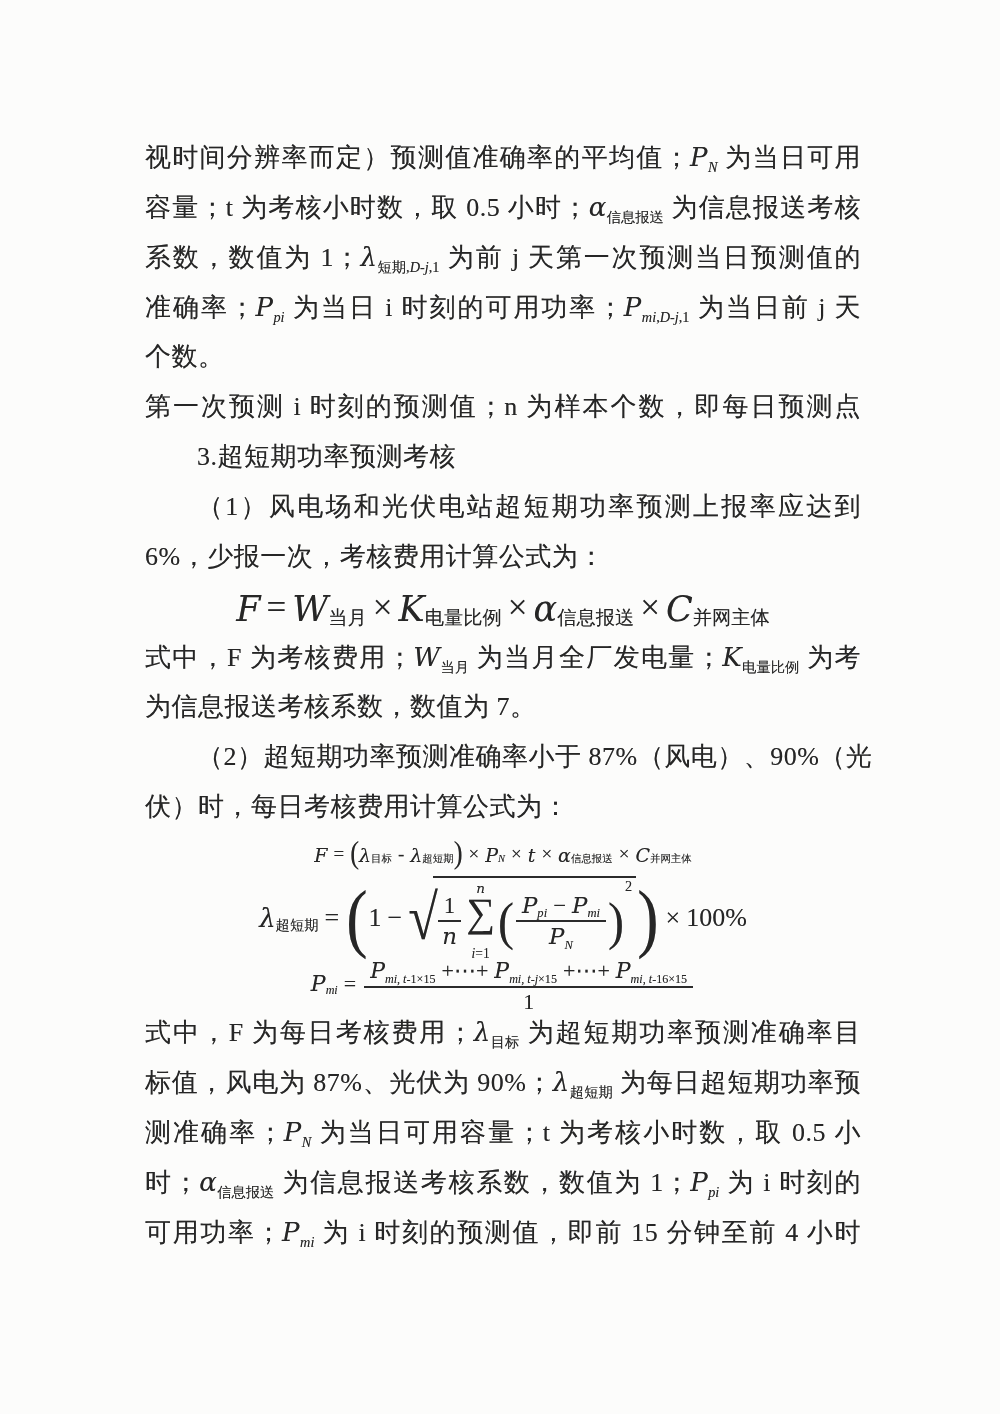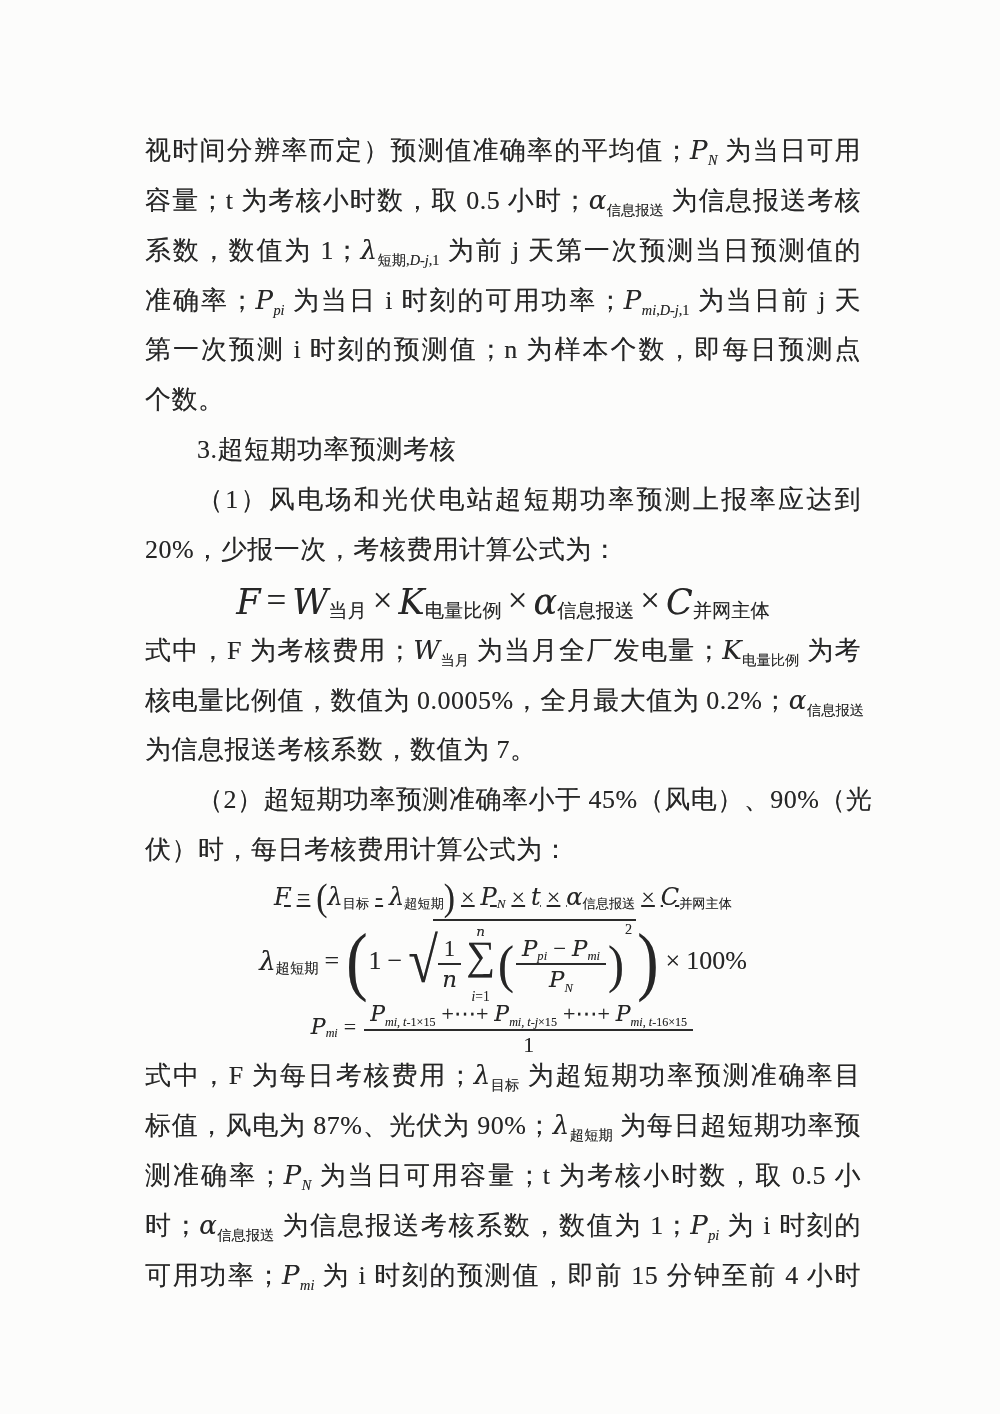--- a/index.html
+++ b/index.html
@@ -6,21 +6,21 @@
   body {
     width:1000px; height:1414px;
     background:#f6f6f5;
     font-family:"Liberation Serif","DejaVu Serif",serif;
   }
   .page {
     position:relative; width:1000px; height:1414px;
     background:#fcfcfb; color:#262626; overflow:hidden;
   }
   .content {
-    position:absolute; left:145px; top:125px; width:716px;
+    position:absolute; left:145px; top:132px; width:716px;
   }
   
   .line {
     height:50px; line-height:50px; font-size:26px;
     white-space:nowrap;
     text-align:justify; text-align-last:justify;
     letter-spacing:0.5px;
     text-shadow:0 0 0.5px rgba(40,40,40,0.45);
   }
   .line.l { text-align:left; text-align-last:left; }
@@ -37,21 +37,21 @@
   .mnum { font-style:normal; }
   
   .formula {
     display:flex; align-items:center; justify-content:center;
     text-shadow:0 0 0.5px rgba(40,40,40,0.4);
   }
   .frow { white-space:nowrap; }
   .frow > span { vertical-align:middle; }
   .frow .msub { vertical-align:middle; top:0.5em; }
   .f1 { height:50px; font-size:35px; }
-  .f2 { height:44px; font-size:24px;text-decoration:underline; }
+  .f2 { height:44px; font-size:19px; }
   .f3 { height:84px; font-size:26px; }
   .f4 { height:47px; font-size:22px; }
   .mp {  
     display:inline-block; font-size:1.4em; line-height:0.9;
     font-weight:300; transform:scaleY(1.15);
   }
   .bigp { 
     display:inline-block; font-size:64px; line-height:0.9;
     font-weight:300; transform:scaleY(1.18); margin:0 1px;
   }
@@ -90,36 +90,35 @@
 <body>
 
 <div class="page">
   <div class="content">
 
     <div>
         <div class="line j">视时间分辨率而定）预测值准确率的平均值；<span class="mvar">P</span><span class="msub"><i>N</i></span> 为当日可用</div>
         <div class="line j">容量；t 为考核小时数，取 0.5 小时；<span class="mvar">α</span><span class="msub">信息报送</span> 为信息报送考核</div>
         <div class="line j">系数，数值为 1；<span class="mvar">λ</span><span class="msub">短期,<i>D</i>-<i>j</i>,1</span> 为前 j 天第一次预测当日预测值的</div>
         <div class="line j">准确率；<span class="mvar">P</span><span class="msub"><i>pi</i></span> 为当日 i 时刻的可用功率；<span class="mvar">P</span><span class="msub"><i>mi</i>,<i>D</i>-<i>j</i>,1</span> 为当日前 j 天</div>
+        <div class="line l">个数。</div>
         <div class="line j">第一次预测 i 时刻的预测值；n 为样本个数，即每日预测点</div>
-        <div class="line l">个数。</div>
         <div class="line l ind">3.超短期功率预测考核</div>
         <div class="line j ind">（1）风电场和光伏电站超短期功率预测上报率应达到</div>
-        <div class="line l">20%，少报一次，考核费用计算公式为：</div>
+        <div class="line l">6%，少报一次，考核费用计算公式为：</div>
       </div>
 
     <div class="formula f1">
       <span class="frow"><span class="mvar">F</span><span class="mop">=</span><span class="mvar">W</span><span class="msub">当月</span><span class="mop">×</span><span class="mvar">K</span><span class="msub">电量比例</span><span class="mop">×</span><span class="mvar">α</span><span class="msub">信息报送</span><span class="mop">×</span><span class="mvar">C</span><span class="msub">并网主体</span></span>
     </div>
 
     <div>
         <div class="line j">式中，F 为考核费用；<span class="mvar">W</span><span class="msub">当月</span> 为当月全厂发电量；<span class="mvar">K</span><span class="msub">电量比例</span> 为考</div>
-        <div class="line j">核电量比例值，数值为 0.0005%，全月最大值为 0.2%；<span class="mvar">α</span><span class="msub">信息报送</span></div>
         <div class="line l">为信息报送考核系数，数值为 7。</div>
-        <div class="line j ind">（2）超短期功率预测准确率小于 45%（风电）、90%（光</div>
+        <div class="line j ind">（2）超短期功率预测准确率小于 87%（风电）、90%（光</div>
         <div class="line l">伏）时，每日考核费用计算公式为：</div>
       </div>
 
     <div class="formula f2">
       <span class="frow"><span class="mvar">F</span><span class="mop">=</span><span class="mp">(</span><span class="mvar">λ</span><span class="msub">目标</span><span class="mop">-</span><span class="mvar">λ</span><span class="msub">超短期</span><span class="mp">)</span><span class="mop">×</span><span class="mvar">P</span><span class="msub"><i>N</i></span><span class="mop">×</span><span class="mvar">t</span><span class="mop">×</span><span class="mvar">α</span><span class="msub">信息报送</span><span class="mop">×</span><span class="mvar">C</span><span class="msub">并网主体</span></span>
     </div>
 
     <div class="formula f3">
       <span class="frow"><span class="mvar">λ</span><span class="msub">超短期</span><span class="mop">=</span><span class="bigp">(</span><span class="mnum">1</span><span class="mop">−</span><span class="sqrt">
             <span class="rad">√</span>

